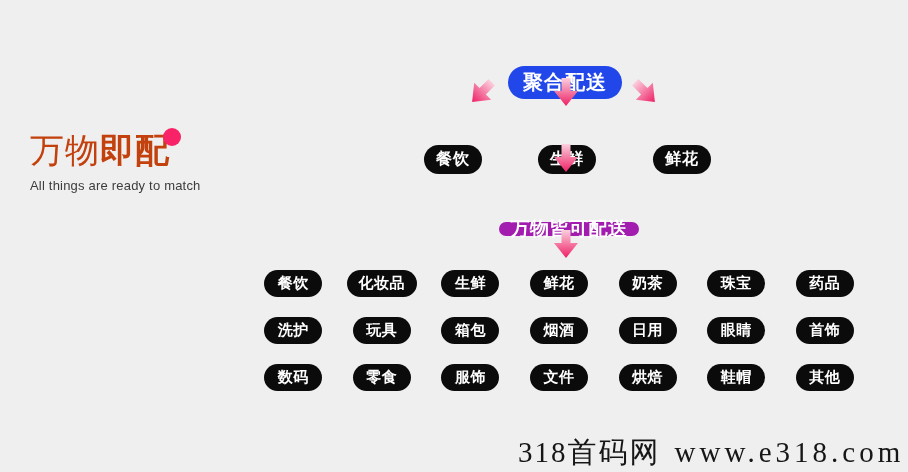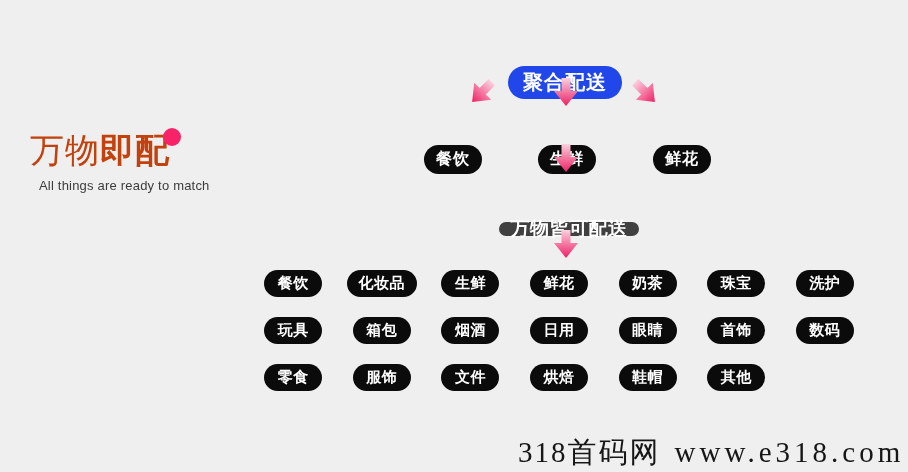--- a/index.html
+++ b/index.html
@@ -33,21 +33,20 @@
     width: 18px; height: 18px;
     border-radius: 50%;
     background: #f72268;
   }
   .brand-sub {
     margin-top: 3px;
     font-size: 13px;
     color: #3c3c3c;
     letter-spacing: 0.2px;
     white-space: nowrap;
-    margin-left: 9px;
   }
 
   
   .pill {
     position: absolute;
     display: flex;
     align-items: center;
     justify-content: center;
     color: #ffffff;
     font-weight: bold;
@@ -58,21 +57,21 @@
     left: 508px; top: 30px;
     width: 114px; height: 33px;
     background: #2147ea;
     border-radius: 17px;
     font-size: 20px;
     letter-spacing: 1px;
   }
   .pill-pink {
     left: 499px; top: 186px;
     width: 140px; height: 14px;
-    background: #404040;
+    background: #a21caf;
     border-radius: 16px;
     font-size: 19px;
     letter-spacing: 0.5px;
   }
   .pill-black {
     height: 29px;
     background: #0b0b0b;
     border-radius: 15px;
     font-size: 16px;
     letter-spacing: 1px;
@@ -197,20 +196,23 @@
       </span>
     <span class="cat-cell">
         <span class="cat-pill">鲜花</span>
       </span>
     <span class="cat-cell">
         <span class="cat-pill">奶茶</span>
       </span>
     <span class="cat-cell">
         <span class="cat-pill">珠宝</span>
       </span>
+    <span class="cat-cell">
+        <span class="cat-pill">药品</span>
+      </span>
 
     <span class="cat-cell">
         <span class="cat-pill">洗护</span>
       </span>
     <span class="cat-cell">
         <span class="cat-pill">玩具</span>
       </span>
     <span class="cat-cell">
         <span class="cat-pill">箱包</span>
       </span>

